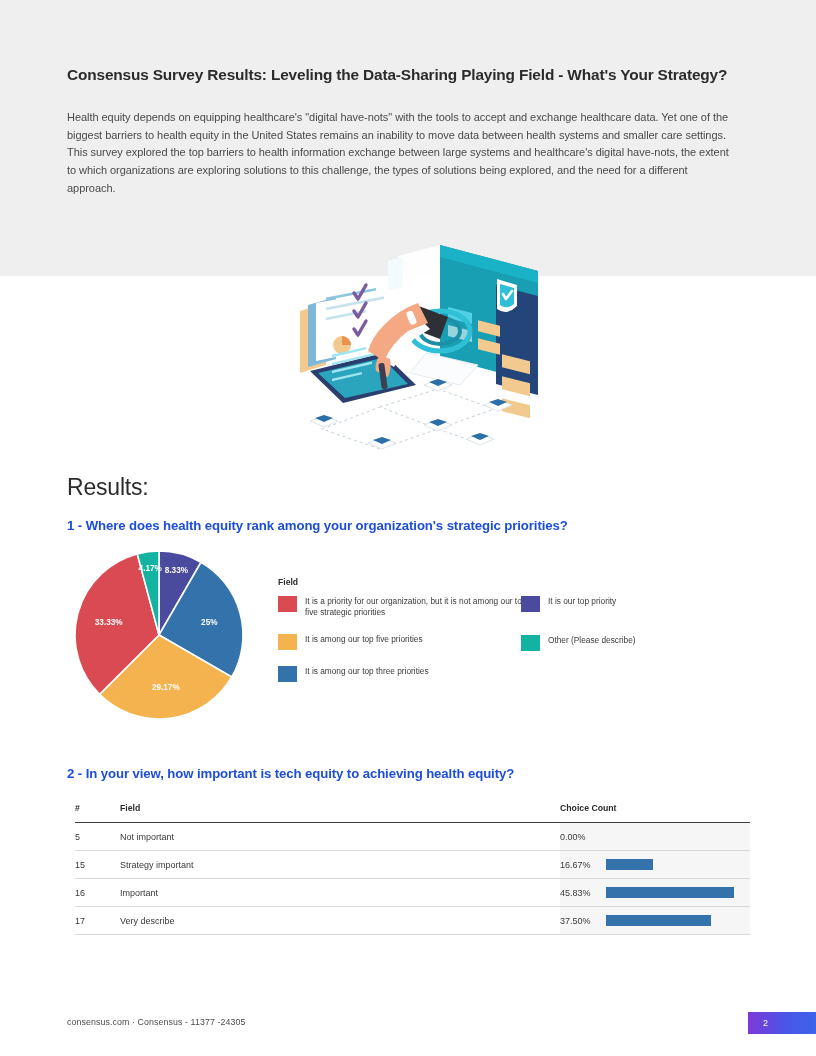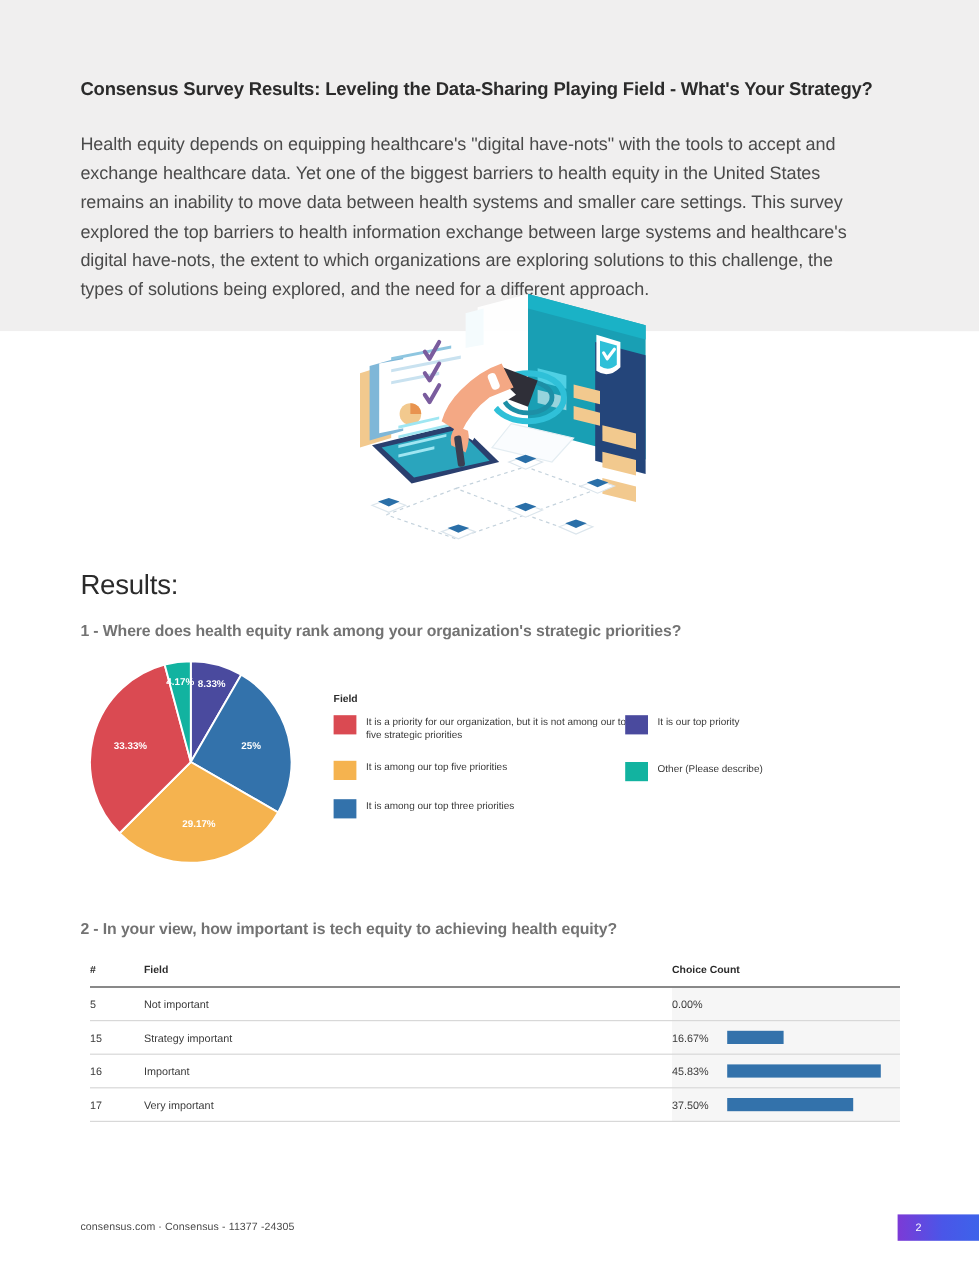--- a/index.html
+++ b/index.html
@@ -45,21 +45,21 @@
   }
   .doc-title {
     font-size: 15.4px;
     font-weight: bold;
     color: #2b2b2b;
     line-height: 1.48;
     letter-spacing: -0.15px;
   }
   .doc-intro {
     margin-top: 22px;
-    font-size: 15px;
+    font-size: 11px;
     color: #4a4a4a;
     line-height: 1.62;
     letter-spacing: -0.05px;
   }
 
   
   .illustration {
     position: absolute;
     left: 288px;
     top: 243px;
@@ -75,21 +75,21 @@
     font-size: 23px;
     font-weight: normal;
     color: #2b2b2b;
     letter-spacing: -0.2px;
   }
 
   .q-heading {
     position: absolute;
     font-size: 13.2px;
     font-weight: bold;
-    color: #737373;
+    color: #1d4ed8;
     letter-spacing: -0.1px;
   }
   #q1-heading { left: 67px; top: 518px; }
   #q2-heading { left: 67px; top: 766px; }
 
   
   .chart-block {
     position: absolute;
     left: 67px;
     top: 549px;
@@ -430,21 +430,21 @@
             <td class="col-field">Important</td>
             <td class="col-count">
               <div class="count-cell">
                 <span class="count-pct">45.83%</span>
                 <span class="count-bar" style="width: 128px; background: rgb(51, 114, 171);"></span>
               </div>
             </td>
           </tr>
           <tr>
             <td class="col-num">17</td>
-            <td class="col-field">Very important</td>
+            <td class="col-field">Very describe</td>
             <td class="col-count">
               <div class="count-cell">
                 <span class="count-pct">37.50%</span>
                 <span class="count-bar" style="width: 104.735px; background: rgb(51, 114, 171);"></span>
               </div>
             </td>
           </tr>
         </tbody>
     </table>
   </div>

